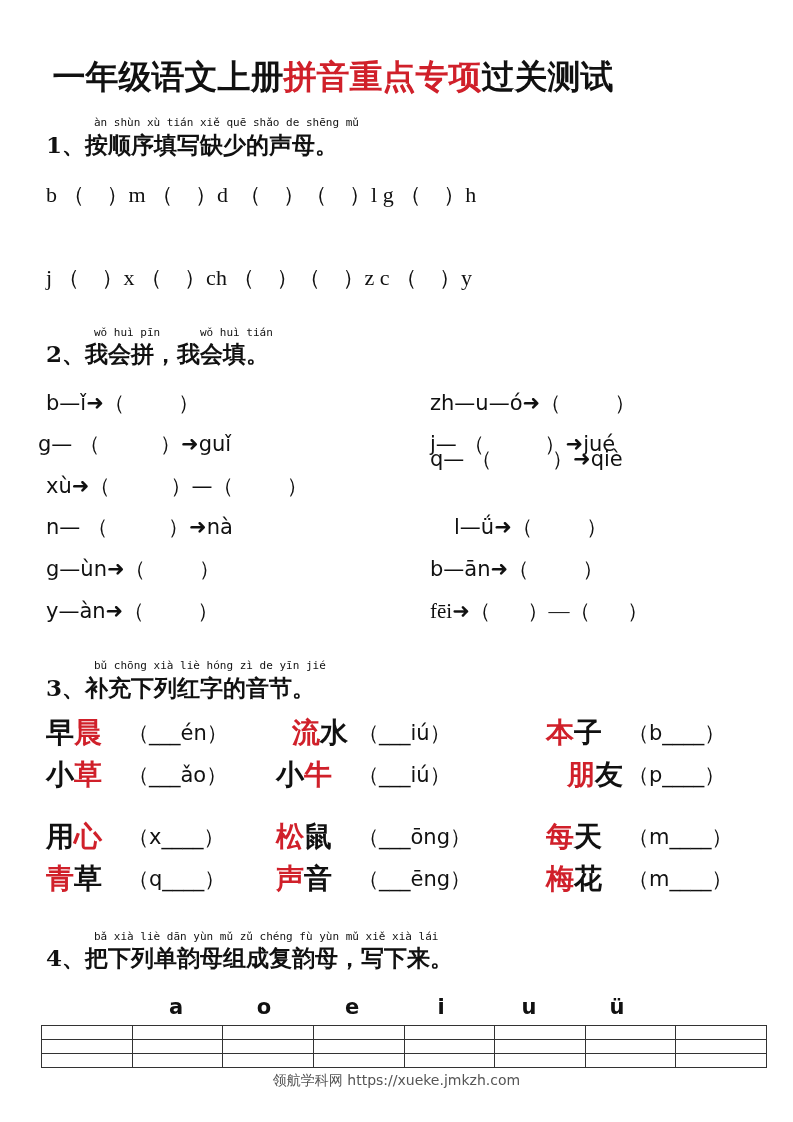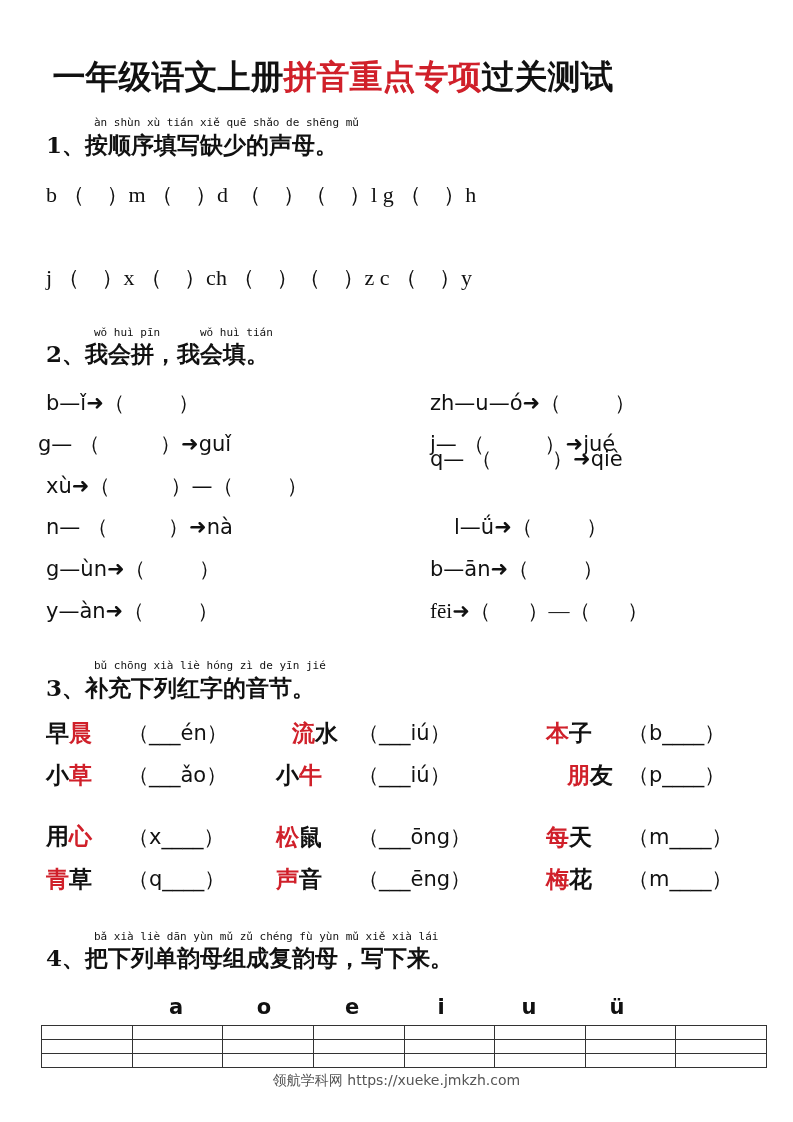--- a/index.html
+++ b/index.html
@@ -12,21 +12,21 @@
   .red { color: #d0202a; }
   .sec-head { left: 46px; font-family: "DejaVu Serif", "Liberation Serif", serif;
               font-weight: bold; font-size: 23px; line-height: 30px; white-space: nowrap; }
   .pinyin { font-family: "DejaVu Sans Mono", "Liberation Mono", monospace;
             font-size: 11px; line-height: 14px; white-space: nowrap; color: #111; }
   .mono-row { font-family: Liberation Serif, serif;
               font-size: 22px; line-height: 30px; white-space: pre; text-align: right; }
   .ex { font-family: "DejaVu Sans", "Liberation Sans", sans-serif; font-size: 21px;
         line-height: 30px; white-space: pre; }
   .hz { font-family: "DejaVu Serif", "Liberation Serif", serif; font-weight: bold;
-        font-size: 23px; line-height: 30px; white-space: nowrap; }
+        font-size: 28px; line-height: 30px; white-space: nowrap; }
   .blank { font-family: "DejaVu Sans", "Liberation Sans", sans-serif; font-size: 21px;
            line-height: 30px; white-space: pre; }
   .vowels { font-family: "DejaVu Sans", "Liberation Sans", sans-serif; font-weight: bold;
             font-size: 21px; line-height: 26px; }
   .vowels span { position: absolute; transform: translateX(-50%); }
   table.grid { position: absolute; left: 41px; top: 1025px; width: 726px;
                border-collapse: collapse; }
   table.grid td { border: 1.5px solid #333; height: 13px; padding: 0; }
   .footer { left: 0; width: 793px; top: 1071px; text-align: center;
             font-family: "DejaVu Sans", "Liberation Sans", sans-serif;

